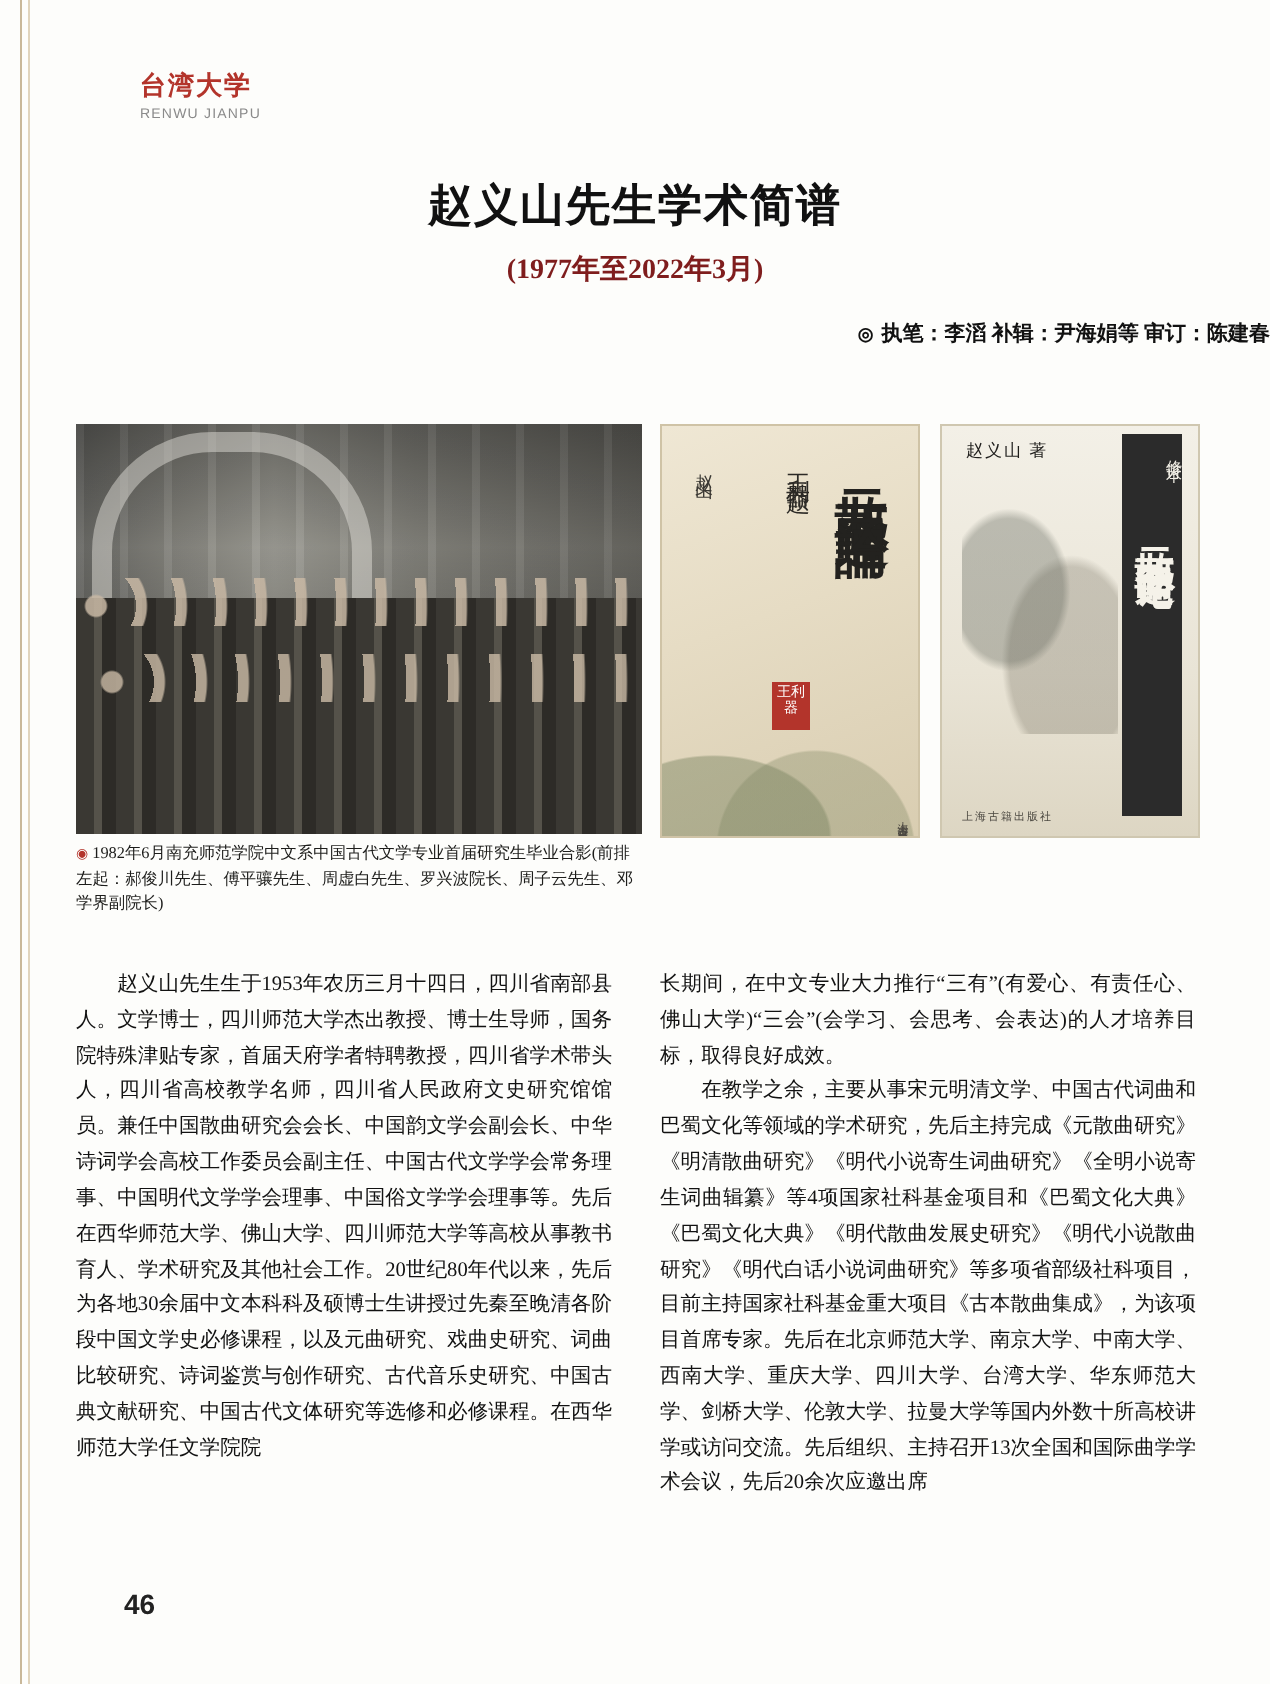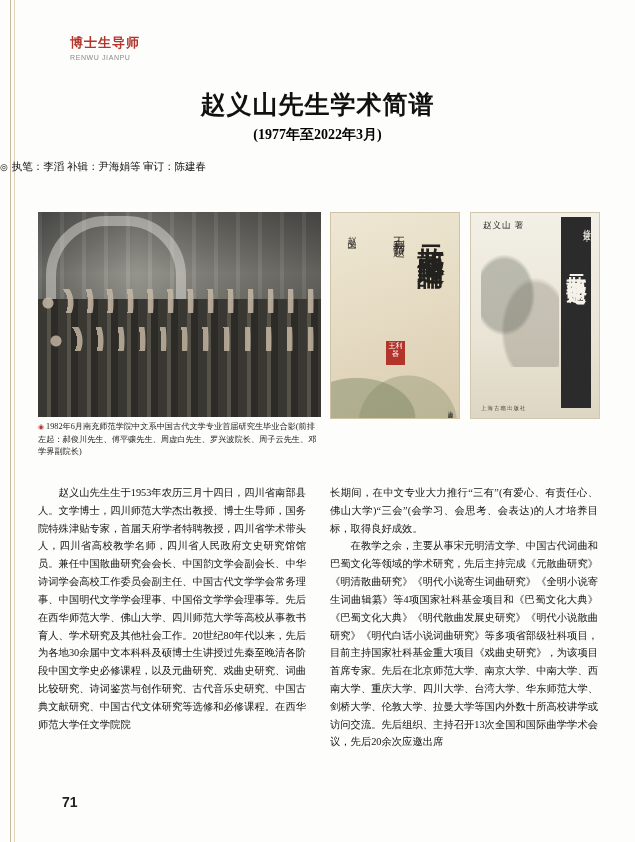--- a/index.html
+++ b/index.html
@@ -54,44 +54,44 @@
     letter-spacing: 0.6px;
     margin-top: 2px;
   }
 
   .doc-title {
     position: absolute;
     left: 0;
     right: 0;
     top: 88px;
     text-align: center;
-    font-size: 25px;
+    font-size: 22px;
     font-weight: bold;
     color: #111;
     letter-spacing: 1px;
   }
   .doc-subtitle {
     position: absolute;
     left: 0;
     right: 0;
     top: 126px;
     text-align: center;
     font-size: 14px;
     font-weight: bold;
-    color: #000000;
+    color: #7f1d1d;
   }
   .byline {
     position: absolute;
     left: 0;
     right: 0;
     top: 160px;
-    text-align: left;
+    text-align: right;
     font-size: 10.5px;
     color: #111;
-    font-weight: normal;
+    font-weight: bold;
   }
   .byline .bullet {
     color: #111;
     font-size: 9px;
     margin-right: 4px;
   }
 
   
   .img-band {
     position: absolute;
@@ -354,21 +354,21 @@
 </style>
 </head>
 <body>
 
 <div class="page">
 
   <div class="edge-rule-outer"></div>
   <div class="edge-rule-inner"></div>
 
   <div class="section-head">
-    <div class="cn">博士生导师</div>
+    <div class="cn">台湾大学</div>
     <div class="py">RENWU JIANPU</div>
   </div>
 
   <div class="doc-title">赵义山先生学术简谱</div>
   <div class="doc-subtitle">(1977年至2022年3月)</div>
 
   <div class="byline">
     <span class="bullet">◎</span><span>执笔：李滔  补辑：尹海娟等  审订：陈建春</span>
   </div>
 
@@ -406,19 +406,19 @@
       <span class="dot">◉</span><span>1982年6月南充师范学院中文系中国古代文学专业首届研究生毕业合影(前排左起：郝俊川先生、傅平骧先生、周虚白先生、罗兴波院长、周子云先生、邓学界副院长)</span>
     </div>
   </div>
 
   <div class="body-cols">
     <div class="col left">
       <p class="indent">赵义山先生生于1953年农历三月十四日，四川省南部县人。文学博士，四川师范大学杰出教授、博士生导师，国务院特殊津贴专家，首届天府学者特聘教授，四川省学术带头人，四川省高校教学名师，四川省人民政府文史研究馆馆员。兼任中国散曲研究会会长、中国韵文学会副会长、中华诗词学会高校工作委员会副主任、中国古代文学学会常务理事、中国明代文学学会理事、中国俗文学学会理事等。先后在西华师范大学、佛山大学、四川师范大学等高校从事教书育人、学术研究及其他社会工作。20世纪80年代以来，先后为各地30余届中文本科科及硕博士生讲授过先秦至晚清各阶段中国文学史必修课程，以及元曲研究、戏曲史研究、词曲比较研究、诗词鉴赏与创作研究、古代音乐史研究、中国古典文献研究、中国古代文体研究等选修和必修课程。在西华师范大学任文学院院</p>
     </div>
     <div class="col right">
       <p>长期间，在中文专业大力推行“三有”(有爱心、有责任心、佛山大学)“三会”(会学习、会思考、会表达)的人才培养目标，取得良好成效。</p>
-      <p class="indent">在教学之余，主要从事宋元明清文学、中国古代词曲和巴蜀文化等领域的学术研究，先后主持完成《元散曲研究》《明清散曲研究》《明代小说寄生词曲研究》《全明小说寄生词曲辑纂》等4项国家社科基金项目和《巴蜀文化大典》《巴蜀文化大典》《明代散曲发展史研究》《明代小说散曲研究》《明代白话小说词曲研究》等多项省部级社科项目，目前主持国家社科基金重大项目《戏曲史研究》，为该项目首席专家。先后在北京师范大学、南京大学、中南大学、西南大学、重庆大学、四川大学、台湾大学、华东师范大学、剑桥大学、伦敦大学、拉曼大学等国内外数十所高校讲学或访问交流。先后组织、主持召开13次全国和国际曲学学术会议，先后20余次应邀出席</p>
+      <p class="indent">在教学之余，主要从事宋元明清文学、中国古代词曲和巴蜀文化等领域的学术研究，先后主持完成《元散曲研究》《明清散曲研究》《明代小说寄生词曲研究》《全明小说寄生词曲辑纂》等4项国家社科基金项目和《巴蜀文化大典》《巴蜀文化大典》《明代散曲发展史研究》《明代小说散曲研究》《明代白话小说词曲研究》等多项省部级社科项目，目前主持国家社科基金重大项目《古本散曲集成》，为该项目首席专家。先后在北京师范大学、南京大学、中南大学、西南大学、重庆大学、四川大学、台湾大学、华东师范大学、剑桥大学、伦敦大学、拉曼大学等国内外数十所高校讲学或访问交流。先后组织、主持召开13次全国和国际曲学学术会议，先后20余次应邀出席</p>
     </div>
   </div>
 
-  <div class="folio">71</div>
+  <div class="folio">46</div>
 
 </div>
 
 </body></html>

